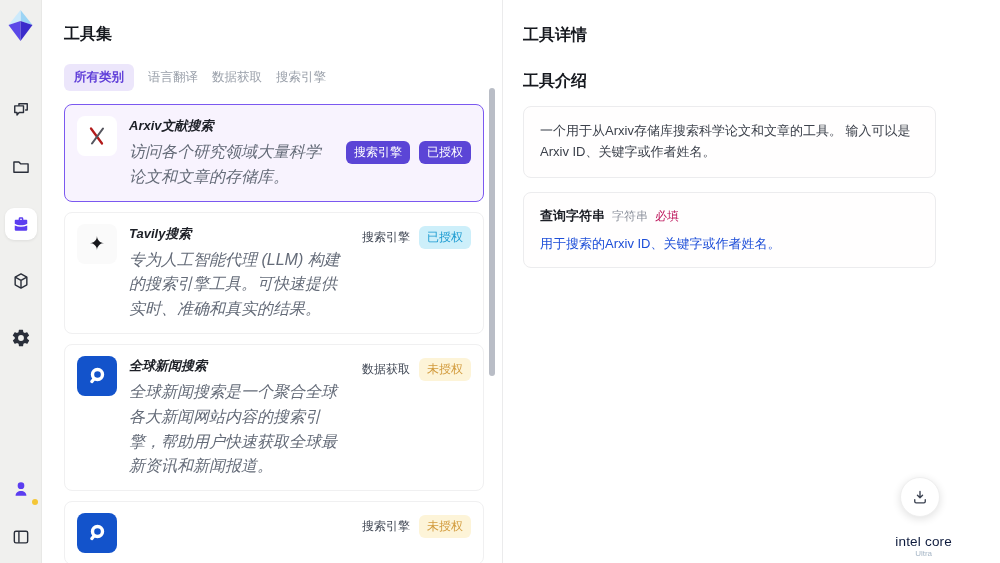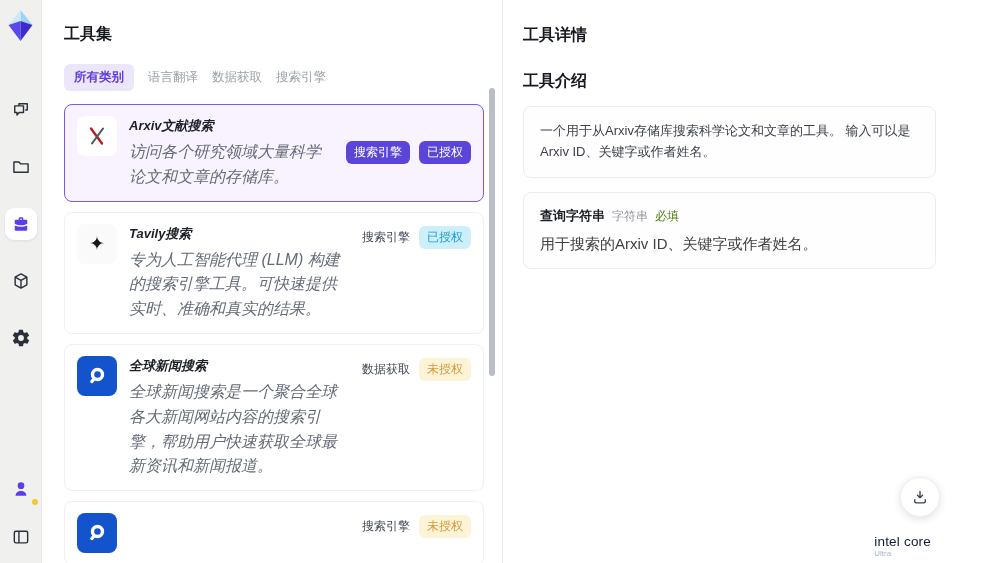--- a/index.html
+++ b/index.html
@@ -54,29 +54,29 @@
   
   .panel-detail { flex:1; border-left:1px solid #ebebec; padding:25px 20px 0 20px; }
   .detail-title { font-size:16px; font-weight:bold; color:#15181e; }
   .section-title { font-size:16px; font-weight:bold; color:#15181e; margin-top:25px; }
   .box { margin-top:14px; border:1px solid #ececee; border-radius:8px;
     padding:14px 16px; background:#fffefe; }
   .intro-text { font-size:13px; color:#3c414b; line-height:1.6; }
   .param-head { display:flex; align-items:baseline; gap:7px; }
   .param-name { font-size:13px; font-weight:bold; color:#1c1f26; }
   .param-type { font-size:12px; color:#8b909b; }
-  .param-required { font-size:12px; color:#4d7c0f; }
-  .param-desc { margin-top:10px; font-size:15px; color:#404040; }
+  .param-required { font-size:12px; color:#be185d; }
+  .param-desc { margin-top:10px; font-size:13px; color:#1d4ed8; }
 
   
   .download-fab { position:absolute; right:16px; bottom:46px; width:40px; height:40px;
     border-radius:50%; background:#fff; border:1px solid #efefef;
     box-shadow:0 2px 8px rgba(0,0,0,.12); display:flex; align-items:center;
     justify-content:center; cursor:pointer; color:#3a4150; }
-  .intel-badge { position:absolute; right:25px; bottom:5px; text-align:left; cursor:default; }
+  .intel-badge { position:absolute; right:4px; bottom:5px; text-align:center; cursor:default; }
   .intel-text { font-size:13.5px; color:#0e1b3d; letter-spacing:.2px; }
   .intel-sub { display:block; font-size:8px; color:#a6b6c6; margin-top:-1px; }
 </style>
 </head>
 <body>
 
 <div class="app">
 
   <div class="rail">
     <svg class="rail-logo" viewBox="0 0 26 32">

